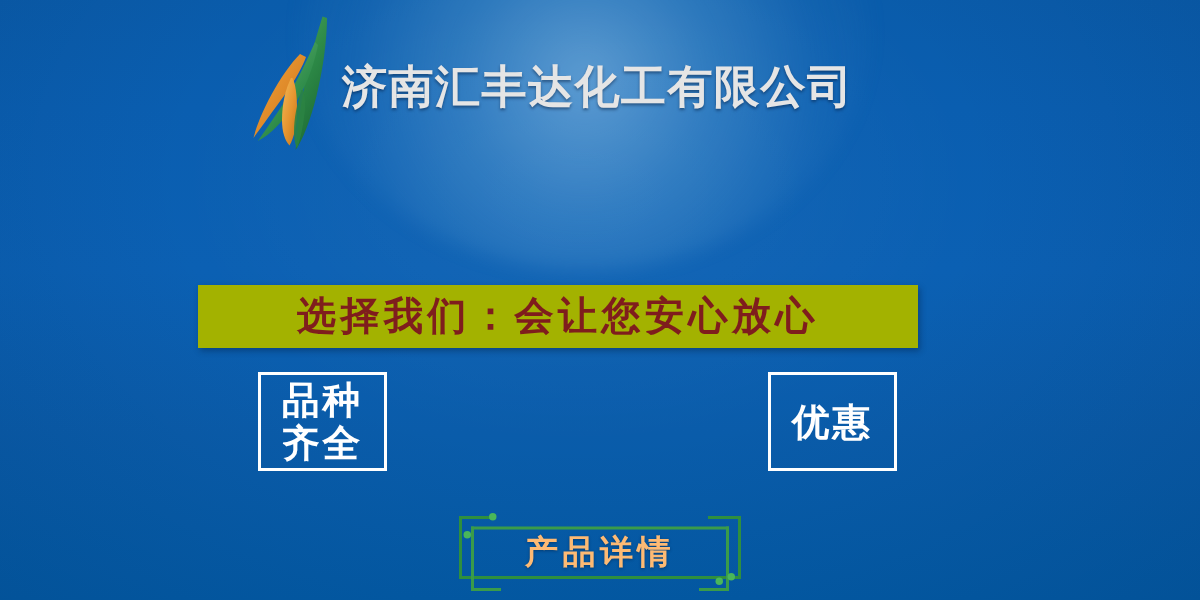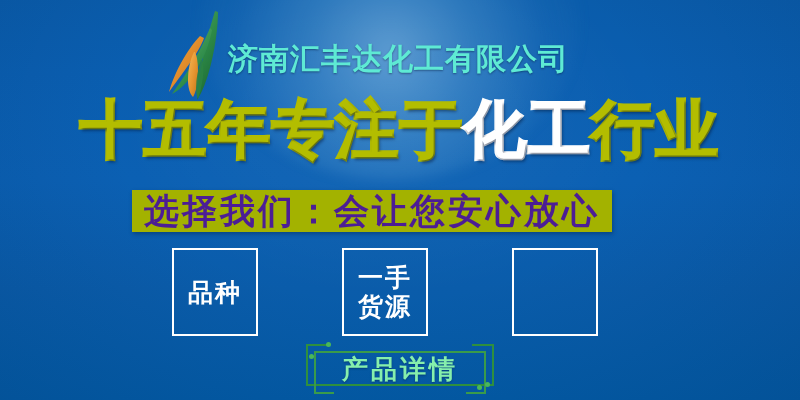--- a/index.html
+++ b/index.html
@@ -60,21 +60,21 @@
   }
   .logo svg { display:block; width: 70px; height: 95px; }
 
   
   .company-name {
     position: absolute;
     left: 228px;
     top: 44px;
     font-size: 30px;
     font-weight: 700;
-    color: #5eead4;
+    color: #e5e5e5;
     letter-spacing: 1px;
     line-height: 1;
     white-space: nowrap;
     text-shadow: 0 1px 2px rgba(0,20,50,0.45);
   }
 
   
   .headline {
     position: absolute;
     left: 0;
@@ -102,41 +102,41 @@
     top: 190px;
     width: 480px;
     height: 42px;
     background: #a3b200;
     display: flex;
     align-items: center;
     justify-content: center;
     box-shadow: 1px 2px 4px rgba(0,20,50,0.35);
   }
   .subtitle-text {
-    color: #4c1d95;
-    font-size: 35px;
+    color: #7f1d1d;
+    font-size: 26px;
     font-weight: 700;
     letter-spacing: 3px;
     line-height: 1;
     white-space: nowrap;
   }
 
   
   .features {
     position: absolute;
     left: 172px;
     top: 248px;
     width: 426px;
     height: 78px;
     display: flex;
     justify-content: space-between;
   }
   .feature-box {
     width: 86px;
-    height: 88px;
+    height: 66px;
     box-sizing: border-box;
     border: 2px solid #ffffff;
     display: flex;
     flex-direction: column;
     align-items: center;
     justify-content: center;
     gap: 2px;
   }
   .feature-line {
     color: #ffffff;
@@ -202,22 +202,22 @@
   .cta-dot.d2 { right: 18px; bottom: 6px; }
   .cta-dot.d3 { left: 9px;   top: 12px; }
   .cta-dot.d4 { right: 10px; top: 40px; }
 
   .cta-text {
     position: absolute;
     inset: 0;
     display: flex;
     align-items: center;
     justify-content: center;
-    color: #86efac;
-    font-size: 26px;
+    color: #fdba74;
+    font-size: 22px;
     font-weight: 700;
     letter-spacing: 3px;
     line-height: 1;
     white-space: nowrap;
     text-shadow: 0 1px 2px rgba(0,20,50,0.4);
   }
 </style>
 </head>
 <body>
 
@@ -259,37 +259,32 @@
       <path d="M37 28 C 31 34, 24 44, 18 55 C 12 66, 8 76, 6 84 C 11 77, 19 66, 27 55 C 34 45, 39 36, 41 30 Z" fill="url(#gOrangeA)"></path>
 
       <path d="M31 44 C 27 52, 25 62, 25 72 C 25 80, 27 86, 30 89 C 33 84, 35 75, 35 65 C 35 55, 34 48, 32 44 Z" fill="url(#gOrangeB)"></path>
 
       <path d="M38 52 C 35 61, 33 71, 33 80 C 33 85, 34 89, 35 91 C 37 86, 39 77, 40 68 C 41 60, 40 55, 39 52 Z" fill="#2b8343" opacity="0.9"></path>
     </svg>
   </div>
 
   <div class="company-name">济南汇丰达化工有限公司</div>
 
-  <div class="headline">
-    <span class="hl-olive">十五年专注于</span><span class="hl-white">化工</span><span class="hl-olive">行业</span>
-  </div>
 
   <div class="subtitle-bar">
     <div class="subtitle-text">选择我们：会让您安心放心</div>
   </div>
 
   <div class="features">
     <div class="feature-box">
       <div class="feature-line">品种</div>
+      <div class="feature-line">齐全</div>
     </div>
     <div class="feature-box">
-      <div class="feature-line">一手</div>
-      <div class="feature-line">货源</div>
-    </div>
-    <div class="feature-box">
+      <div class="feature-line">优惠</div>
     </div>
   </div>
 
   <div class="cta">
     <div class="cta-frame-outer"></div>
     <div class="cta-frame-inner"></div>
     <div class="cta-dot d1"></div>
     <div class="cta-dot d2"></div>
     <div class="cta-dot d3"></div>
     <div class="cta-dot d4"></div>

